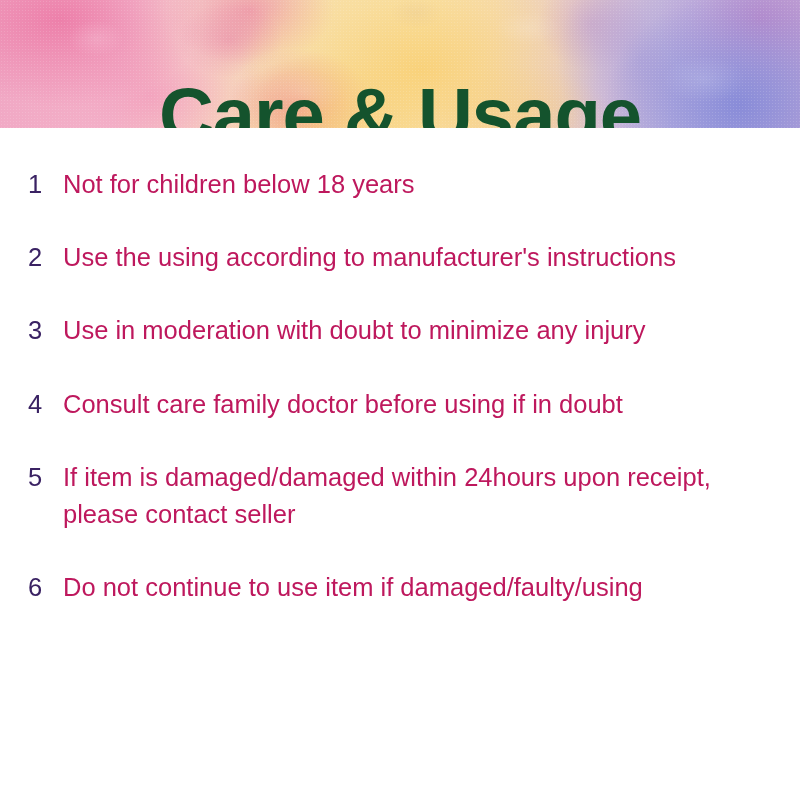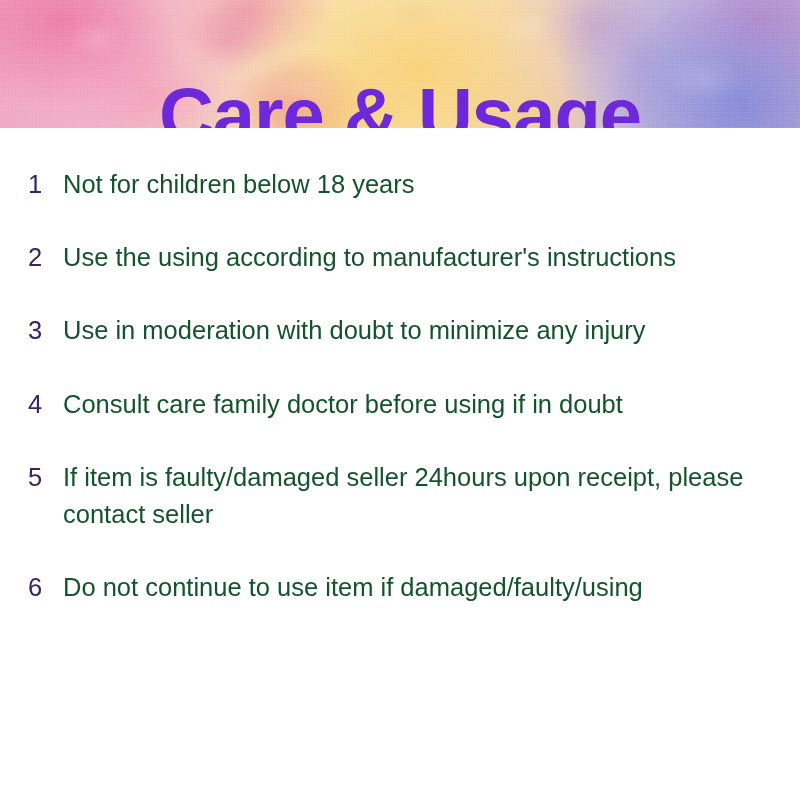--- a/index.html
+++ b/index.html
@@ -112,21 +112,21 @@
     position: absolute;
     left: 0;
     right: 0;
     top: 50%;
     transform: translateY(-50%);
     text-align: center;
     font-family: "Liberation Sans", sans-serif;
     font-size: 76px;
     font-weight: 700;
     letter-spacing: -1px;
-    color: #6d28d9;
+    color: #14532d;
     line-height: 1;
     white-space: nowrap;
     z-index: 5;
   }
 
   
   .content {
     position: relative;
     padding: 0;
     background: #ffffff;
@@ -155,21 +155,21 @@
     flex: 0 0 auto;
     width: 35px;
     text-align: left;
     color: #3a2263;
     font-size: 25.5px;
     font-weight: 400;
   }
 
   .item-text {
     flex: 1 1 auto;
-    color: #14532d;
+    color: #be185d;
     max-width: 700px;
   }
 </style>
 </head>
 <body>
 
 <div class="page">
 
   <div class="header">
     <div class="wc wc-base"></div>
@@ -200,21 +200,21 @@
         <span class="item-text">Use in moderation with doubt to minimize any injury</span>
       </li>
 
       <li class="list-item">
         <span class="item-number">4</span>
         <span class="item-text">Consult care family doctor before using if in doubt</span>
       </li>
 
       <li class="list-item">
         <span class="item-number">5</span>
-        <span class="item-text">If item is faulty/damaged seller 24hours upon receipt, please contact seller</span>
+        <span class="item-text">If item is damaged/damaged within 24hours upon receipt, please contact seller</span>
       </li>
 
       <li class="list-item">
         <span class="item-number">6</span>
         <span class="item-text">Do not continue to use item if damaged/faulty/using</span>
       </li>
 
     </ol>
   </div>
 

